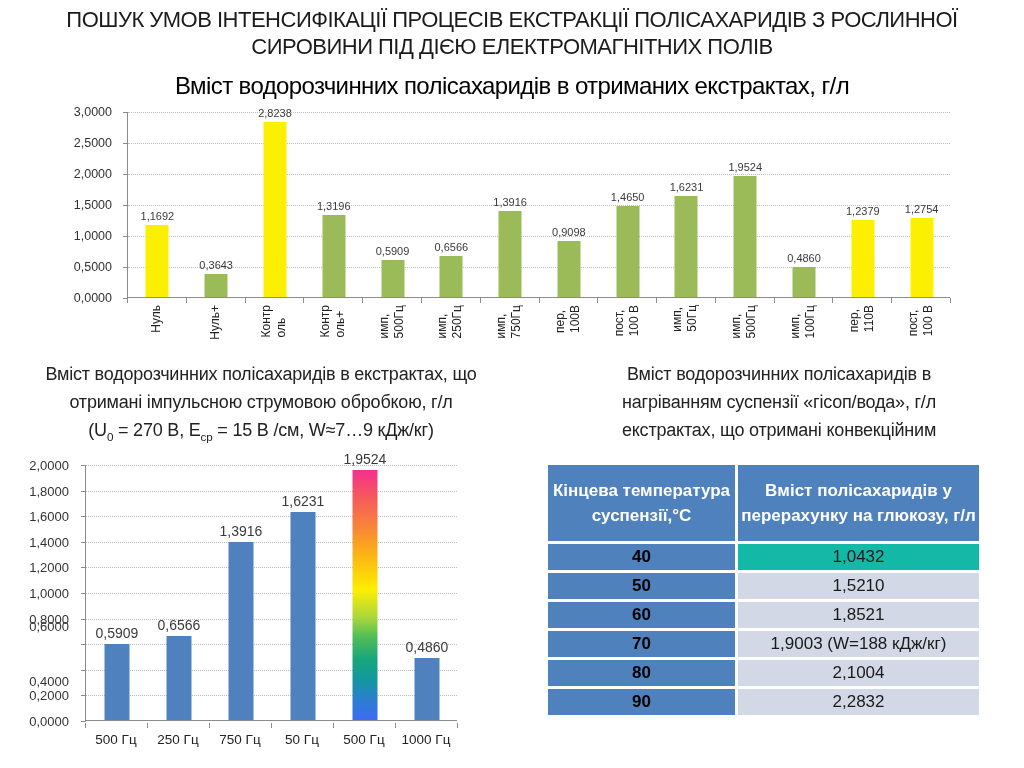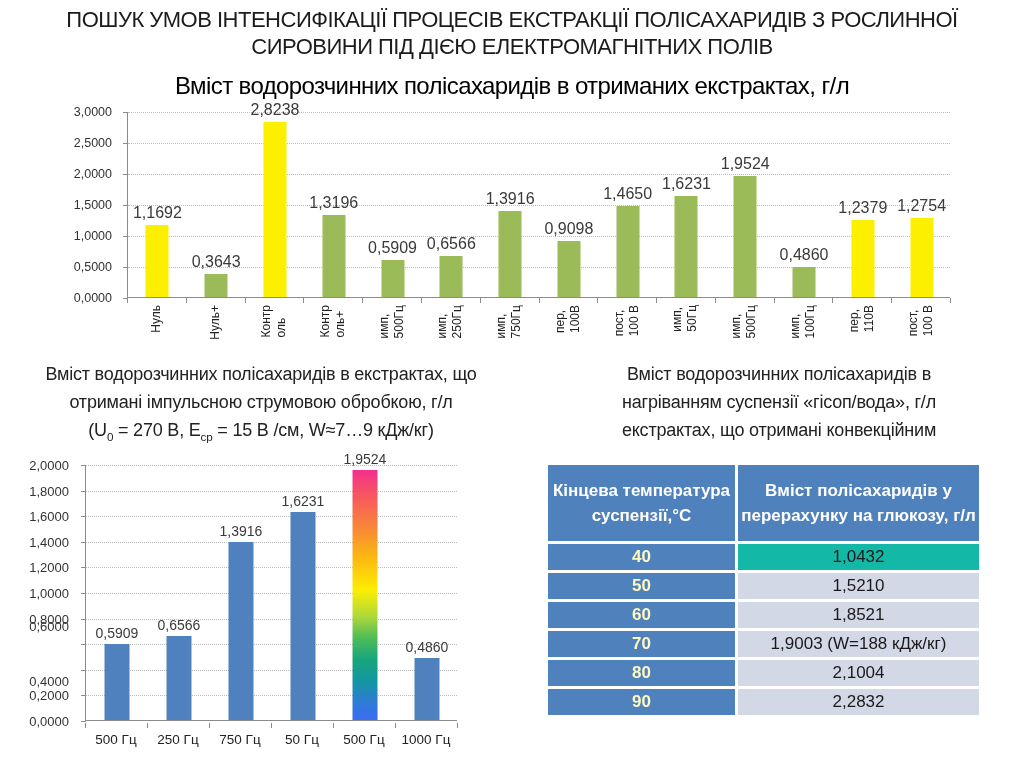--- a/index.html
+++ b/index.html
@@ -26,21 +26,21 @@
   .bar  { position:absolute; bottom:0; left:50%; transform:translateX(-50%); }
   .val  { position:absolute; left:50%; transform:translateX(-50%); white-space:nowrap; color:#3a3a3a; }
   .xslot { position:absolute; display:flex; justify-content:center; align-items:flex-start; }
 
   
   .top-chart { left:40px; top:104px; width:950px; height:252px; }
   .top-chart .plot  { left:87px; top:8px; width:823px; height:186px; }
   .top-chart .yaxis { left:0; top:8px; width:80px; height:186px; }
   .top-chart .xaxis { left:87px; top:194px; width:823px; height:58px; }
   .top-chart .bar { width:23px; }
-  .top-chart .val { font-size:16px; }
+  .top-chart .val { font-size:11px; }
   .top-chart .ytick { font-size:12.5px; }
   .top-chart .xslot { top:7px; height:60px; }
   .top-chart .xlab { writing-mode:vertical-rl; transform:rotate(180deg);
     white-space:pre-line; font-size:12px; line-height:1.25; color:#222; }
 
   
   .bottom-chart { left:10px; top:455px; width:472px; height:305px; }
   .bottom-chart .plot  { left:75px; top:10px; width:372px; height:256px; }
   .bottom-chart .yaxis { left:0; top:10px; width:67px; height:256px; }
   .bottom-chart .xaxis { left:75px; top:268px; width:372px; height:28px; }
@@ -56,21 +56,21 @@
   .caption-left  { left:6px;  top:360px; width:510px; }
   .caption-right { left:540px; top:360px; width:478px; }
   sub { font-size:0.65em; }
 
   
   .data-table { position:absolute; left:545px; top:462px; border-collapse:separate; border-spacing:3px; }
   .data-table th { width:187px; height:76px; font-size:17px; font-weight:bold; line-height:25px;
     color:#fff; text-align:center; vertical-align:middle; }
   .data-table th.col2, .data-table td { width:241px; }
   .data-table td { height:26px; font-size:17px; text-align:center; vertical-align:middle; }
-  .data-table td.temp-cell { width:187px; font-weight:bold; color:#fef9c3; }
+  .data-table td.temp-cell { width:187px; font-weight:bold; color:#000000; }
   .data-table td.val-cell  { color:#1a1a1a; }
 </style>
 </head>
 <body>
 
 <div class="slide">
 
   <div class="main-title">
     <div>ПОШУК УМОВ ІНТЕНСИФІКАЦІЇ ПРОЦЕСІВ ЕКСТРАКЦІЇ ПОЛІСАХАРИДІВ З РОСЛИННОЇ</div>
     <div>СИРОВИНИ ПІД ДІЄЮ ЕЛЕКТРОМАГНІТНИХ ПОЛІВ</div>

